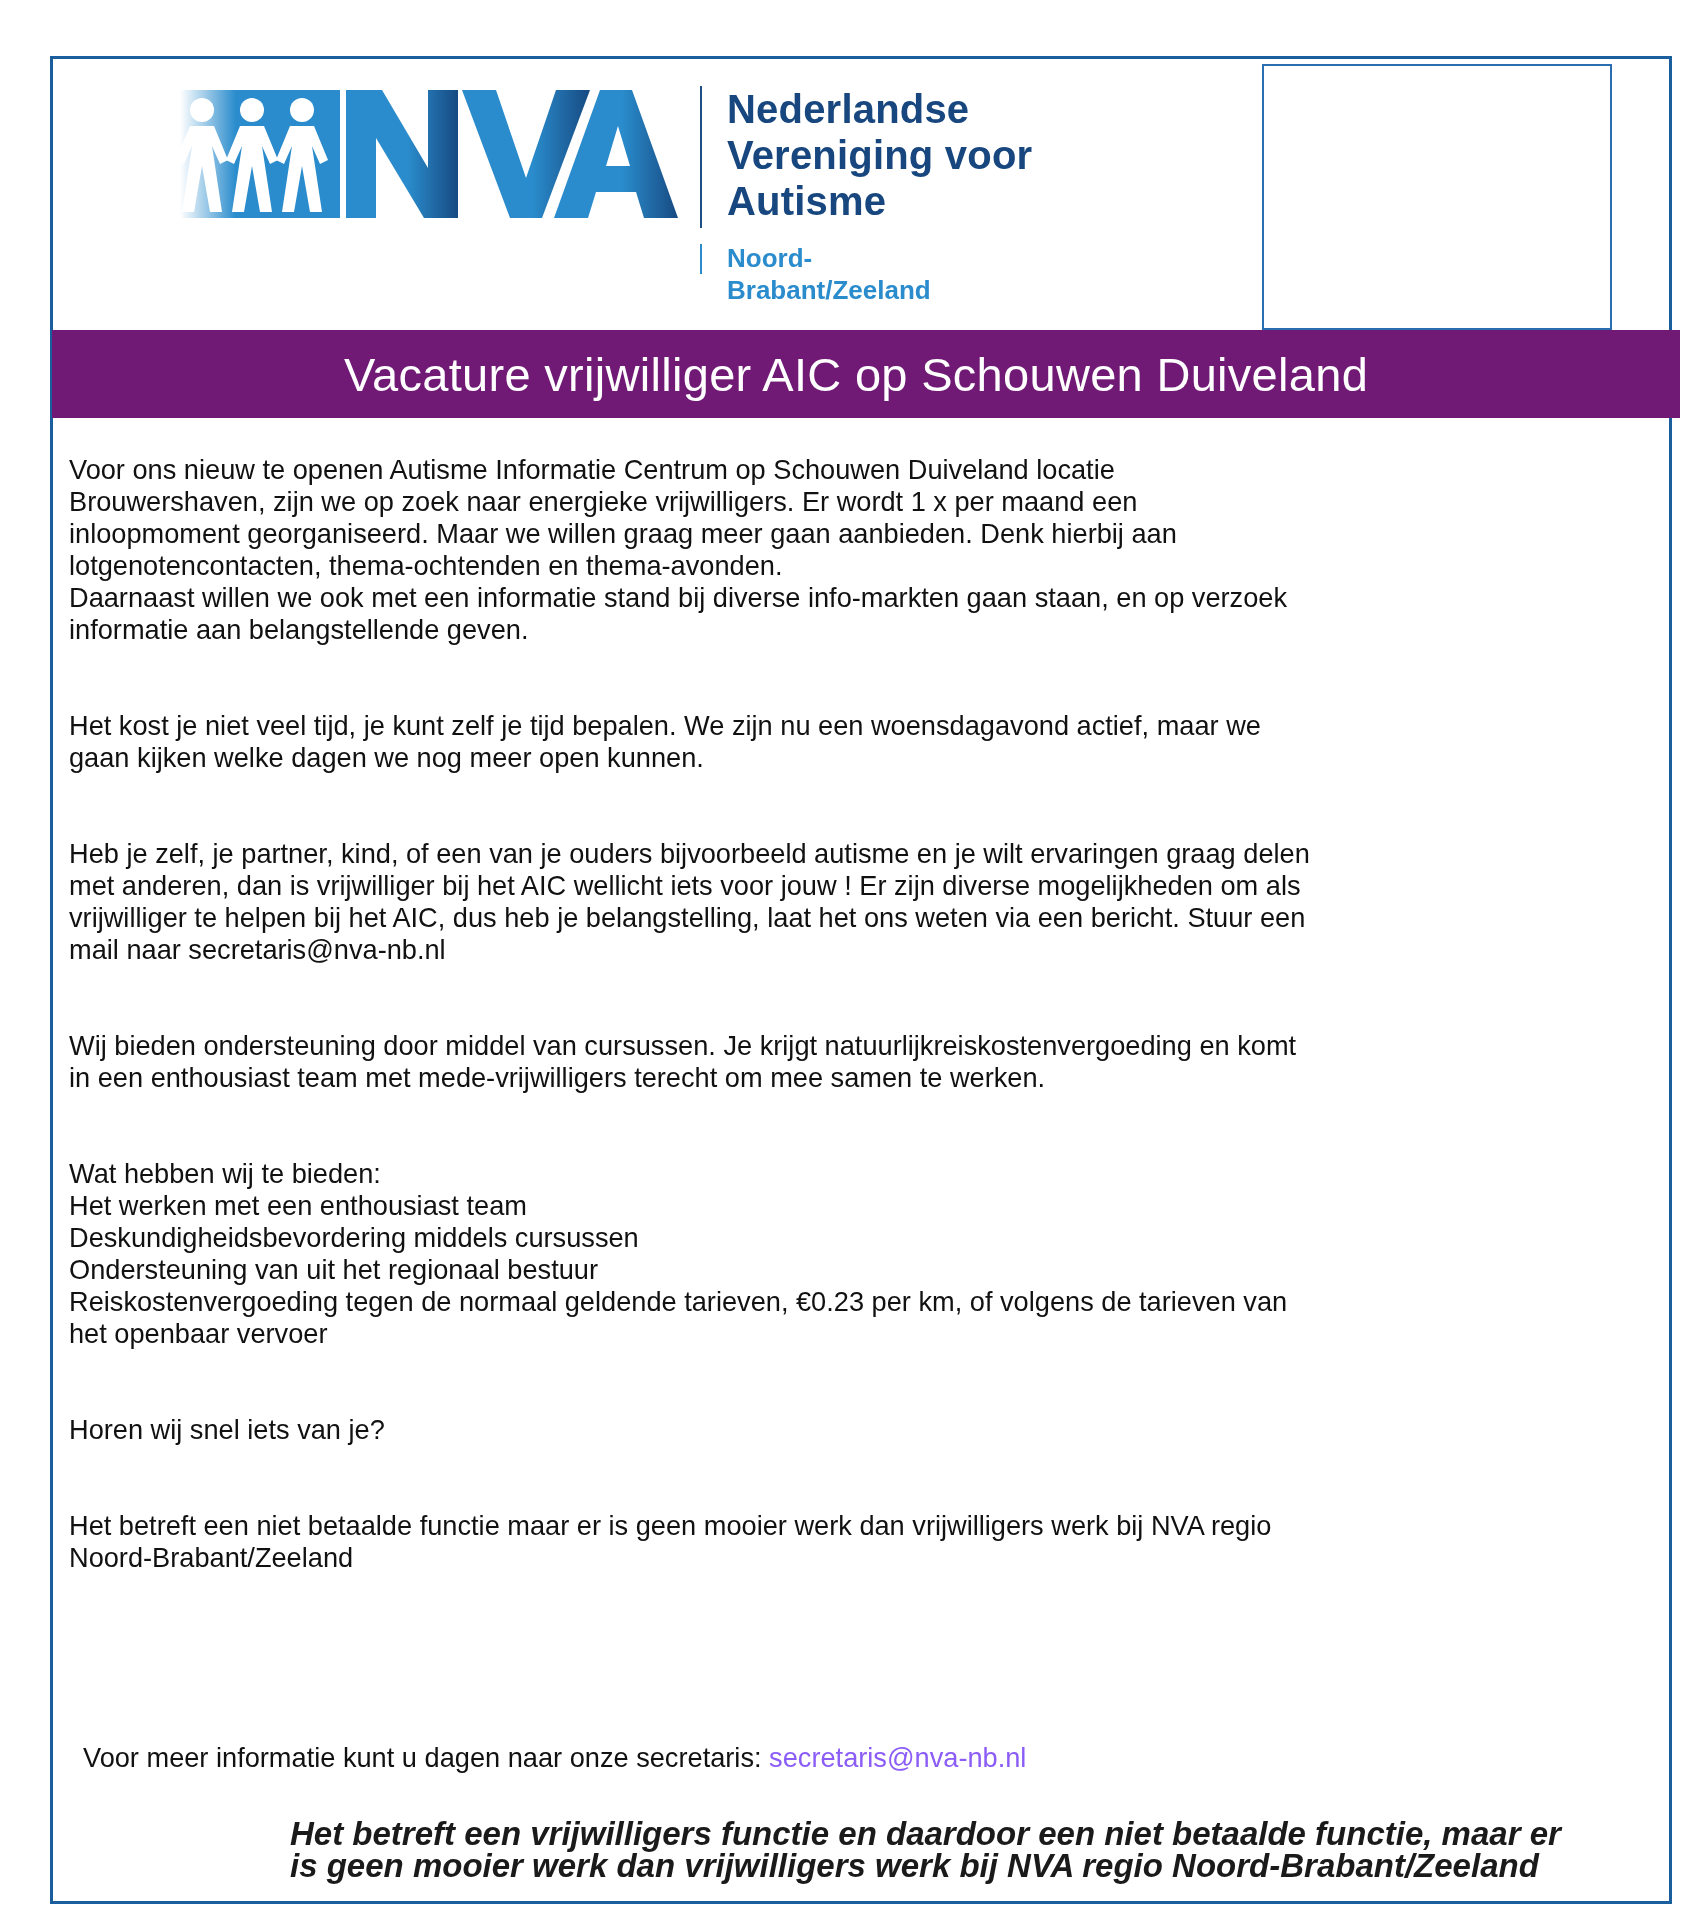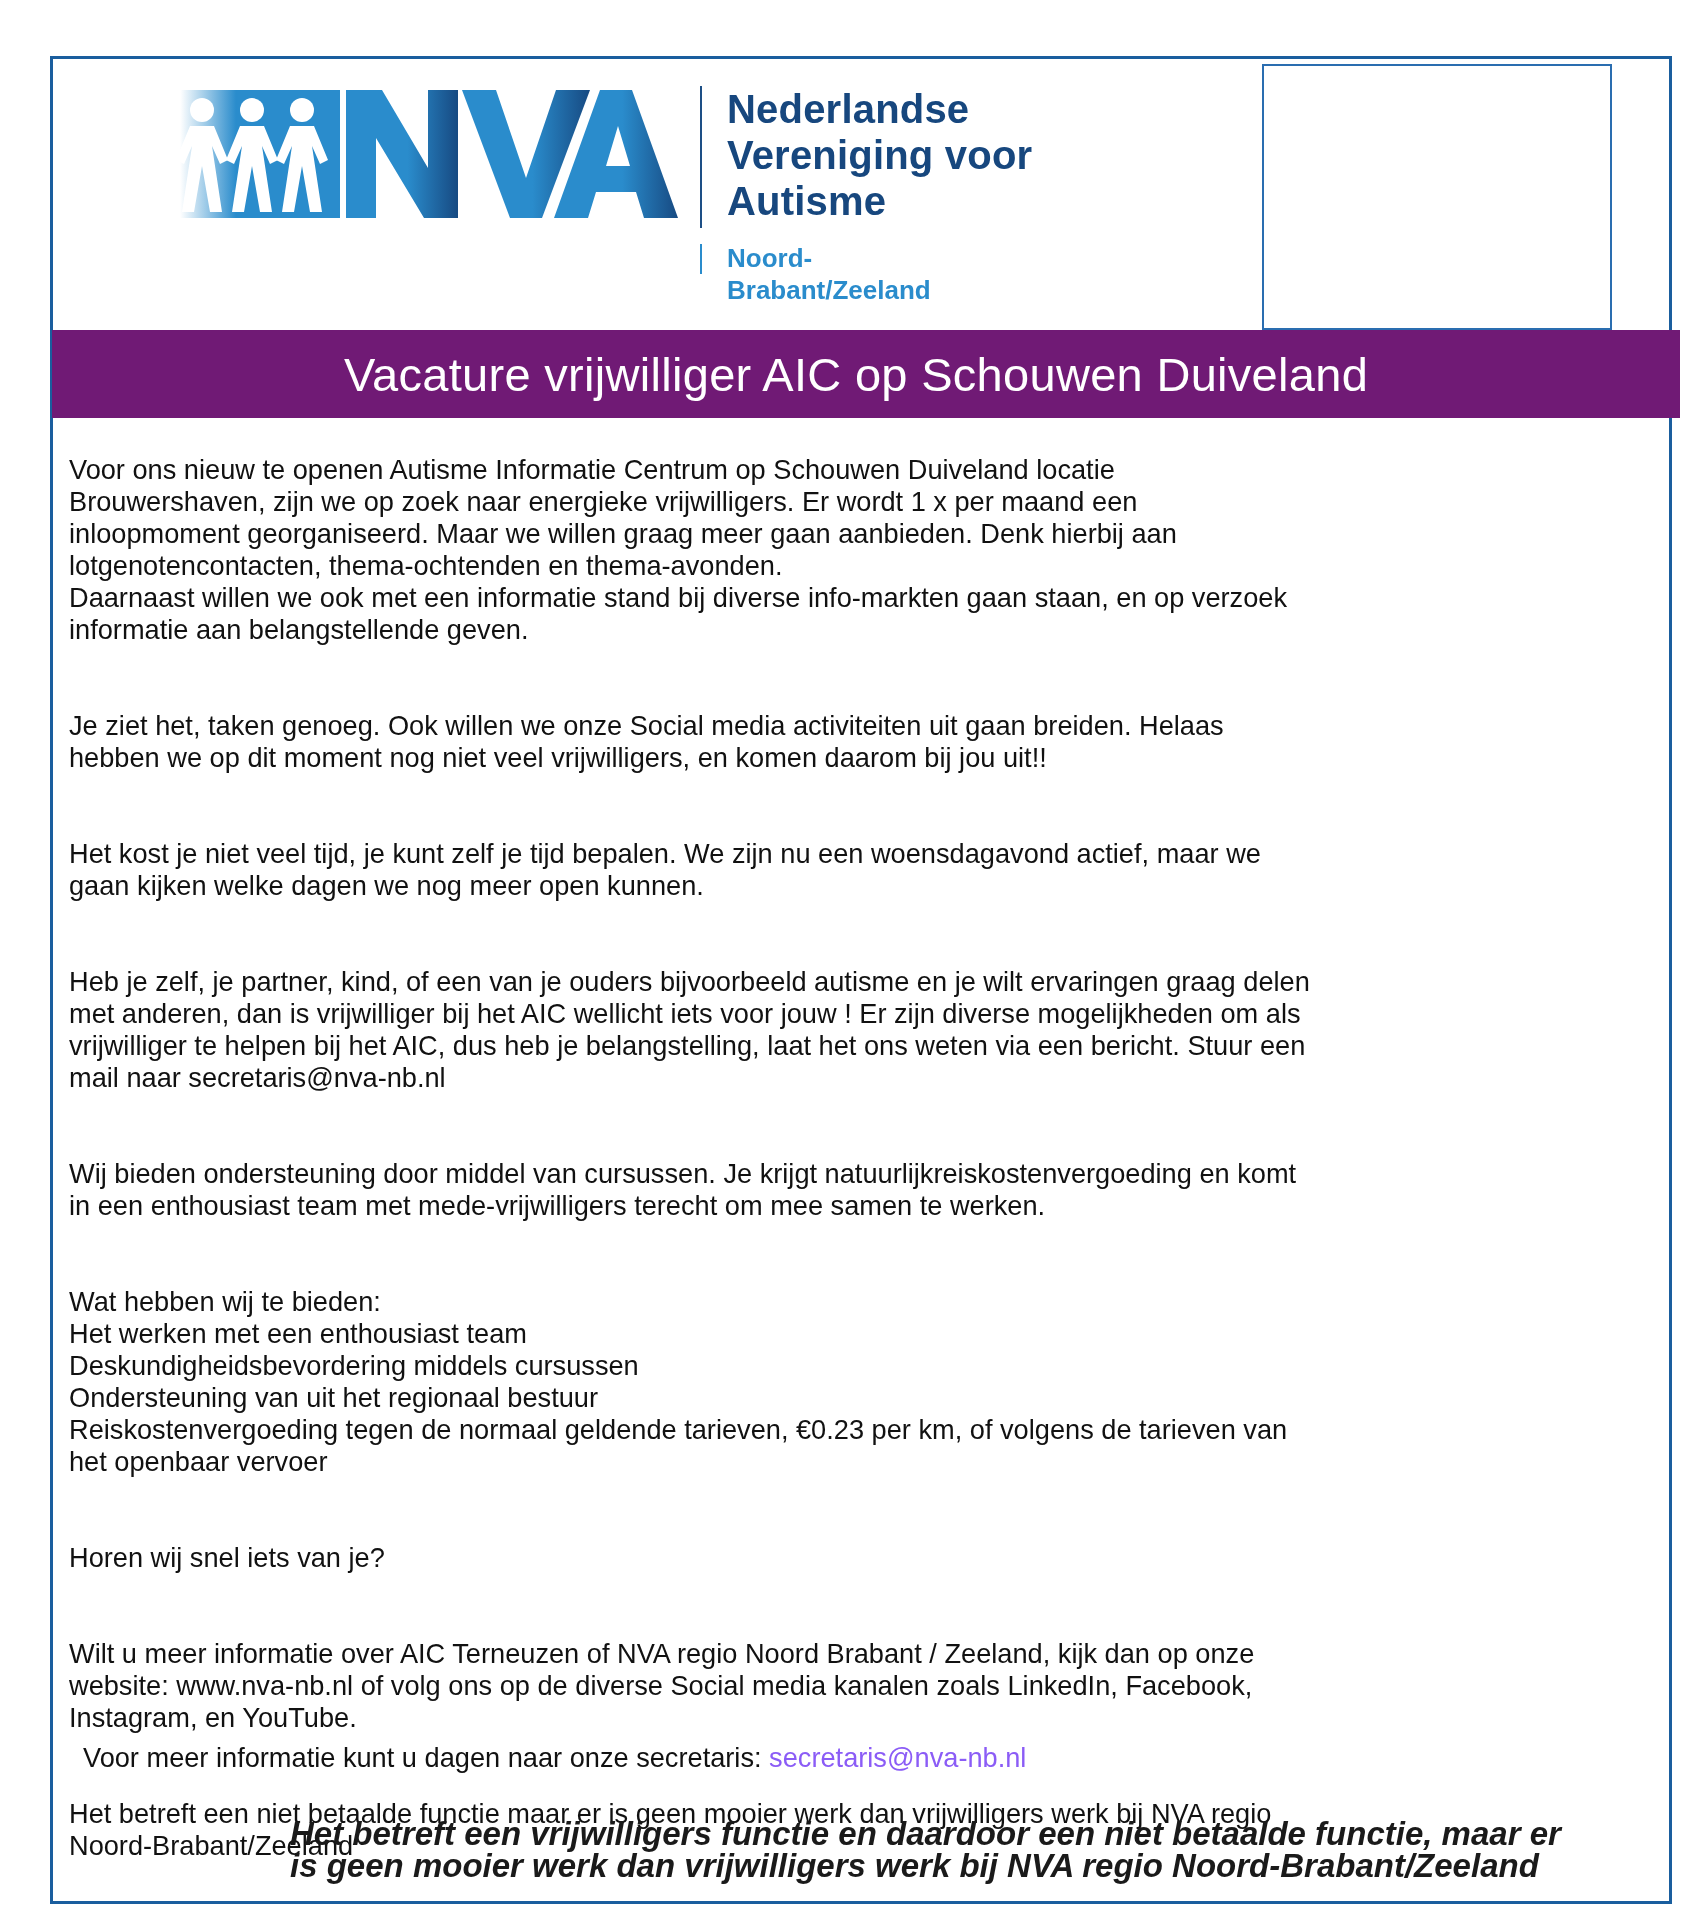--- a/index.html
+++ b/index.html
@@ -76,40 +76,35 @@
   <h1>Vacature vrijwilliger AIC op Schouwen Duiveland</h1>
 </div>
 
 <div class="body-text">
   <p>Voor ons nieuw te openen Autisme Informatie Centrum op Schouwen Duiveland locatie
 Brouwershaven, zijn we op zoek naar energieke vrijwilligers. Er wordt 1 x per maand een
 inloopmoment georganiseerd. Maar we willen graag meer gaan aanbieden. Denk hierbij aan
 lotgenotencontacten, thema-ochtenden en thema-avonden.
 Daarnaast willen we ook met een informatie stand bij diverse info-markten gaan staan, en op verzoek
 informatie aan belangstellende geven.</p>
-  <p> Je ziet het, taken genoeg. Ook willen we onze Social media activiteiten uit gaan breiden. Helaas
-hebben we op dit moment nog niet veel vrijwilligers, en komen daarom bij jou uit!!</p>
   <p>Het kost je niet veel tijd, je kunt zelf je tijd bepalen. We zijn nu een woensdagavond actief, maar we
 gaan kijken welke dagen we nog meer open kunnen.</p>
   <p>Heb je zelf, je partner, kind, of een van je ouders bijvoorbeeld autisme en je wilt ervaringen graag delen
 met anderen, dan is vrijwilliger bij het AIC wellicht iets voor jouw ! Er zijn diverse mogelijkheden om als
 vrijwilliger te helpen bij het AIC, dus heb je belangstelling, laat het ons weten via een bericht. Stuur een
 mail naar secretaris@nva-nb.nl</p>
   <p>Wij bieden ondersteuning door middel van cursussen. Je krijgt natuurlijkreiskostenvergoeding en komt
 in een enthousiast team met mede-vrijwilligers terecht om mee samen te werken.</p>
   <p>Wat hebben wij te bieden:
 Het werken met een enthousiast team
 Deskundigheidsbevordering middels cursussen
 Ondersteuning van uit het regionaal bestuur
 Reiskostenvergoeding tegen de normaal geldende tarieven, €0.23 per km, of volgens de tarieven van
 het openbaar vervoer</p>
   <p>Horen wij snel iets van je?</p>
-  <p>Wilt u meer informatie over AIC Terneuzen of NVA regio Noord Brabant / Zeeland, kijk dan op onze
-website: www.nva-nb.nl of volg ons op de diverse Social media kanalen zoals LinkedIn, Facebook,
-Instagram, en YouTube.</p>
   <p>Het betreft een niet betaalde functie maar er is geen mooier werk dan vrijwilligers werk bij NVA regio
 Noord-Brabant/Zeeland</p>
 </div>
 
 <div class="contact">
   <span>Voor meer informatie kunt u dagen naar onze secretaris: </span><a>secretaris@nva-nb.nl</a>
 </div>
 
 <div class="closing">Het betreft een vrijwilligers functie en daardoor een niet betaalde functie, maar er
 is geen mooier werk dan vrijwilligers werk bij NVA regio Noord-Brabant/Zeeland</div>

